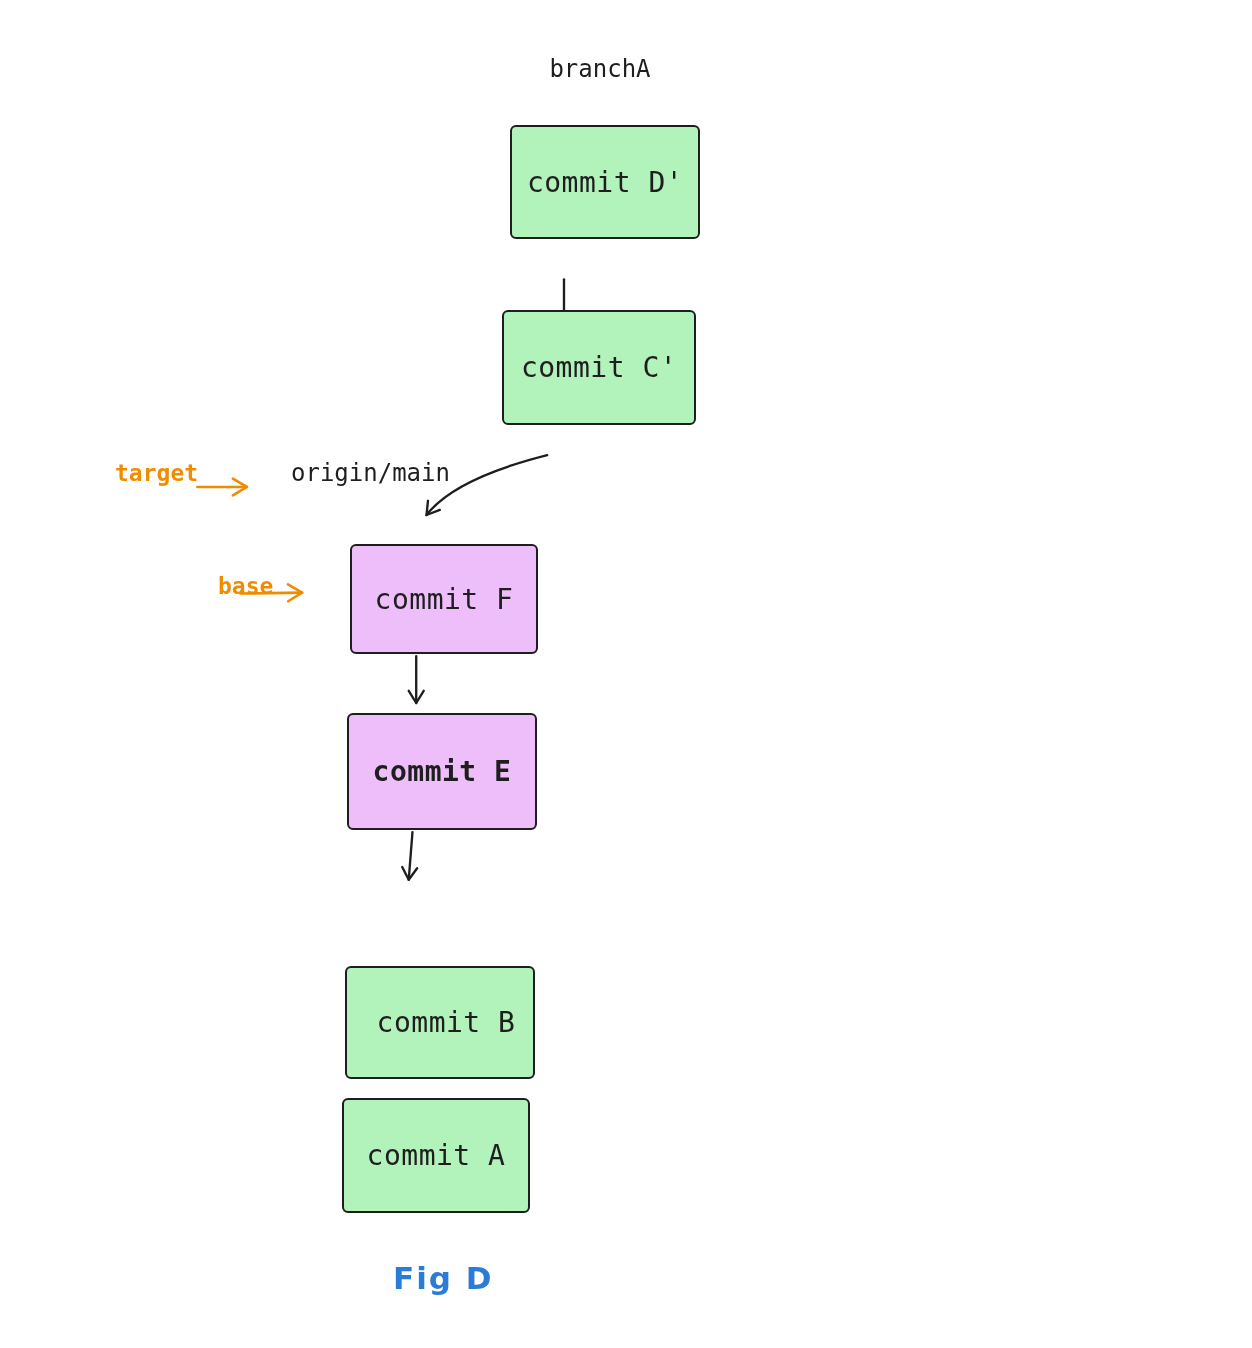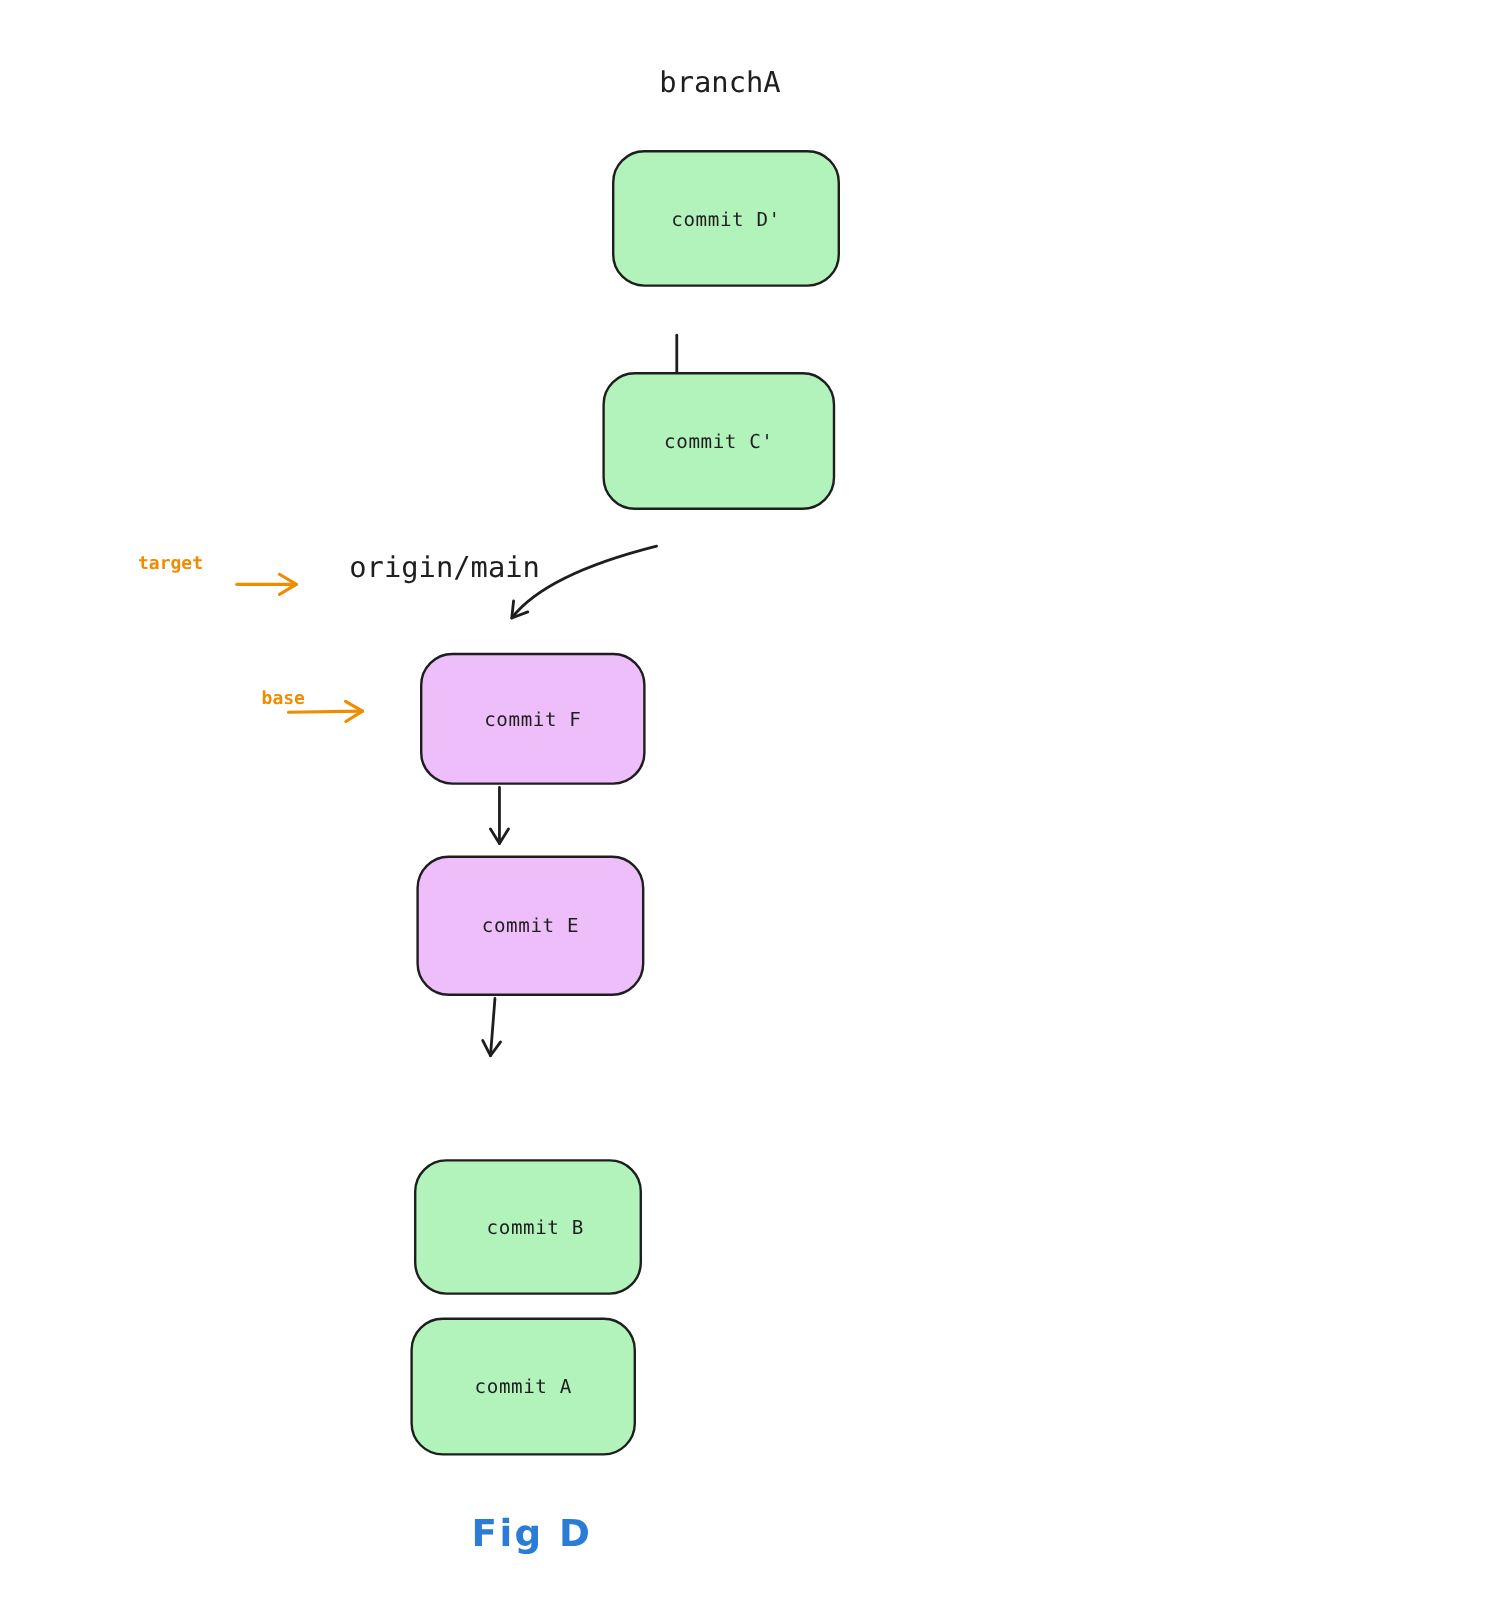--- a/index.html
+++ b/index.html
@@ -29,52 +29,52 @@
     height: 100%;
     pointer-events: none;
   }
 
   .node {
     position: absolute;
     display: flex;
     align-items: center;
     justify-content: center;
     border: 2.5px solid var(--stroke);
-    border-radius: 27px;
-    font-size: 16px;
+    border-radius: 6px;
+    font-size: 28px;
     color: var(--stroke);
     letter-spacing: 0.5px;
     white-space: pre;
   }
   .node.green  { background: var(--green-fill); }
   .node.violet { background: var(--violet-fill); }
 
   .node-dprime { left: 510px; top: 125px; width: 190px; height: 114px; }
   .node-cprime { left: 502px; top: 310px; width: 194px; height: 115px; }
   .node-f      { left: 350px; top: 544px; width: 188px; height: 110px; }
-  .node-e      { left: 347px; top: 713px; width: 190px; height: 117px; }
+  .node-e      { left: 347px; top: 713px; width: 190px; height: 117px; font-weight: bold; }
   .node-b      { left: 345px; top: 966px; width: 190px; height: 113px; padding-left: 12px; }
   .node-a      { left: 342px; top: 1098px; width: 188px; height: 115px; }
 
   .text-label {
     position: absolute;
     color: var(--stroke);
     font-size: 24px;
     white-space: pre;
   }
   .branch-label {
     left: 600px; top: 55px;
     transform: translateX(-50%);
   }
   .ref-label { left: 291px; top: 459px; }
 
   .annot {
     position: absolute;
     color: var(--accent-orange);
-    font-size: 15px;
+    font-size: 23px;
     font-weight: 600;
     white-space: pre;
   }
   .annot-target { left: 115px; top: 460px; }
   .annot-base   { left: 178px; top: 573px; margin-left: 40px; }
 
   .fig-label {
     position: absolute;
     left: 393px; top: 1260px;
     color: var(--fig-blue);

